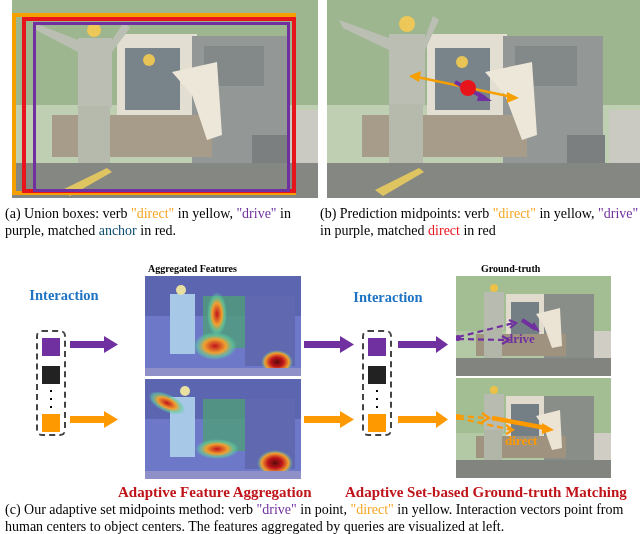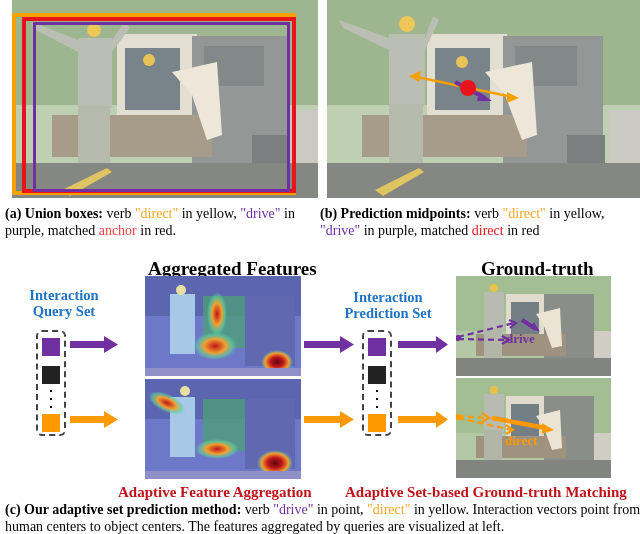--- a/index.html
+++ b/index.html
@@ -1,23 +1,23 @@
 <!DOCTYPE html>
 <html><head>
 <meta charset="utf-8">
 <style>
   html, body { margin:0; padding:0; background:#ffffff; }
   body { width:640px; height:534px; position:relative; overflow:hidden; font-family:"Liberation Serif", serif; color:#000; }
   .abs { position:absolute; }
   .photo { position:absolute; overflow:hidden;padding-left:7px; }
   .cap { position:absolute; font-size:14px; line-height:17px; }
-  .cap b { font-weight:bold; }
+  .cap b { font-weight:normal; }
   .blue-label { position:absolute; color:#1f73c4; font-weight:bold; font-size:14.5px; line-height:16px; text-align:center; }
   .red-label { position:absolute; color:#c0141b; font-weight:bold; font-size:15px; line-height:17px; white-space:nowrap; }
-  .header { position:absolute; font-weight:bold; font-size:19px; line-height:16px; white-space:nowrap; }
+  .header { position:absolute; font-weight:bold; font-size:10px; line-height:16px; white-space:nowrap; }
   .setbox { position:absolute; border:2px dashed #444; border-radius:6px; box-sizing:border-box; }
   .sq { position:absolute; width:18px; height:18px; }
   .dot { position:absolute; width:2px; height:2px; background:#000; }
 </style>
 </head>
 <body>
 
 <div class="photo" style="left:5px; top:0; width:306px; height:198px;">
   <svg width="306" height="198" viewBox="0 0 306 198">
     <rect width="306" height="198" fill="#9bb58a"></rect>
@@ -83,30 +83,29 @@
 
     <g>
       <line x1="128" y1="82" x2="158" y2="98" stroke="#7030a0" stroke-width="4"></line>
       <polygon points="165,101 152,92 150,101" fill="#7030a0"></polygon>
     </g>
     <circle cx="141" cy="88" r="8" fill="#e8141c"></circle>
   </svg>
 </div>
 
 <div class="cap" style="left:5px; top:205px; width:310px;">
-  <b>(a) Union boxes:</b><span> verb </span><span style="color:#f5a623">"direct"</span><span> in yellow, </span><span style="color:#7030a0">"drive"</span><span> in purple, matched </span><span style="color:#ef4444">anchor</span><span> in red.</span>
+  <b>(a) Union boxes:</b><span> verb </span><span style="color:#f5a623">"direct"</span><span> in yellow, </span><span style="color:#7030a0">"drive"</span><span> in purple, matched </span><span style="color:#0c4a6e">anchor</span><span> in red.</span>
 </div>
 
 <div class="cap" style="left:320px; top:205px; width:320px;">
   <b>(b) Prediction midpoints:</b><span> verb </span><span style="color:#f5a623">"direct"</span><span> in yellow, </span><span style="color:#7030a0">"drive"</span><span> in purple, matched </span><span style="color:#e8141c">direct</span><span> in red</span>
 </div>
 
 <div class="blue-label" style="left:14px; top:287px; width:100px;">
   <div>Interaction</div>
-  <div>Query Set</div>
 </div>
 
 <div class="setbox" style="left:36px; top:330px; width:30px; height:106px;">
   <div class="sq" style="left:4px; top:6px; background:#7030a0;"></div>
   <div class="sq" style="left:4px; top:34px; background:#222;"></div>
   <div class="dot" style="left:12px; top:58px;"></div>
   <div class="dot" style="left:12px; top:66px;"></div>
   <div class="dot" style="left:12px; top:74px;"></div>
   <div class="sq" style="left:4px; top:82px; background:#ff9900;"></div>
 </div>
@@ -169,21 +168,20 @@
     <rect x="0" y="5" width="36" height="7" fill="#7030a0"></rect>
     <polygon points="36,0 50,8.5 36,17" fill="#7030a0"></polygon>
   </svg>
 <svg class="abs" style="left:304px; top:411px;" width="52" height="18">
     <rect x="0" y="5" width="36" height="7" fill="#ff9900"></rect>
     <polygon points="36,0 50,8.5 36,17" fill="#ff9900"></polygon>
   </svg>
 
 <div class="blue-label" style="left:333px; top:289px; width:110px;">
   <div>Interaction</div>
-  <div>Prediction Set</div>
 </div>
 
 <div class="setbox" style="left:362px; top:330px; width:30px; height:106px;">
   <div class="sq" style="left:4px; top:6px; background:#7030a0;"></div>
   <div class="sq" style="left:4px; top:34px; background:#222;"></div>
   <div class="dot" style="left:12px; top:58px;"></div>
   <div class="dot" style="left:12px; top:66px;"></div>
   <div class="dot" style="left:12px; top:74px;"></div>
   <div class="sq" style="left:4px; top:82px; background:#ff9900;"></div>
 </div>
@@ -252,14 +250,14 @@
     <polygon points="98,52 86,45 86,56" fill="#ff9900"></polygon>
     <circle cx="2" cy="39" r="3" fill="#ff9900"></circle>
   </svg>
   <div class="abs" style="left:56px; top:55px; color:#ff9900; font-weight:bold; font-size:13px;">direct</div>
 </div>
 
 <div class="red-label" style="left:118px; top:484px;">Adaptive Feature Aggregation</div>
 <div class="red-label" style="left:345px; top:484px;">Adaptive Set-based Ground-truth Matching</div>
 
 <div class="cap" style="left:5px; top:501px; width:640px;">
-  <b>(c) Our adaptive set prediction method:</b><span> verb </span><span style="color:#7030a0">"drive"</span><span> in point, </span><span style="color:#f5a623">"direct"</span><span> in yellow. Interaction vectors point from human centers to object centers. The features aggregated by queries are visualized at left.</span>
+  <b>(c) Our adaptive set midpoints method:</b><span> verb </span><span style="color:#7030a0">"drive"</span><span> in point, </span><span style="color:#f5a623">"direct"</span><span> in yellow. Interaction vectors point from human centers to object centers. The features aggregated by queries are visualized at left.</span>
 </div>
 
 </body></html>

